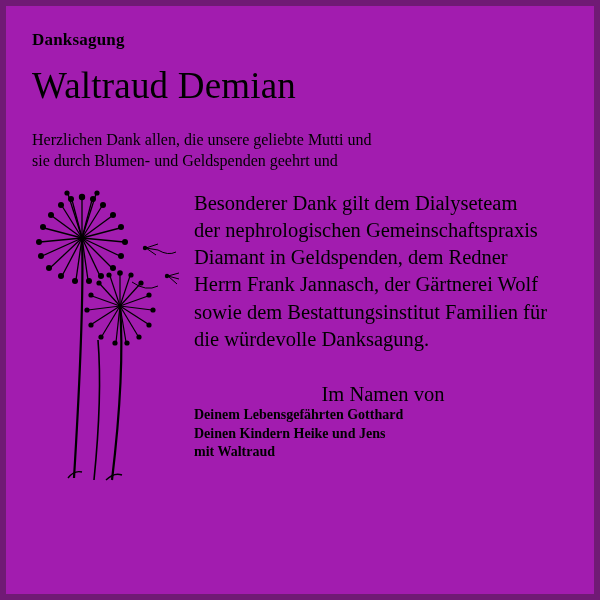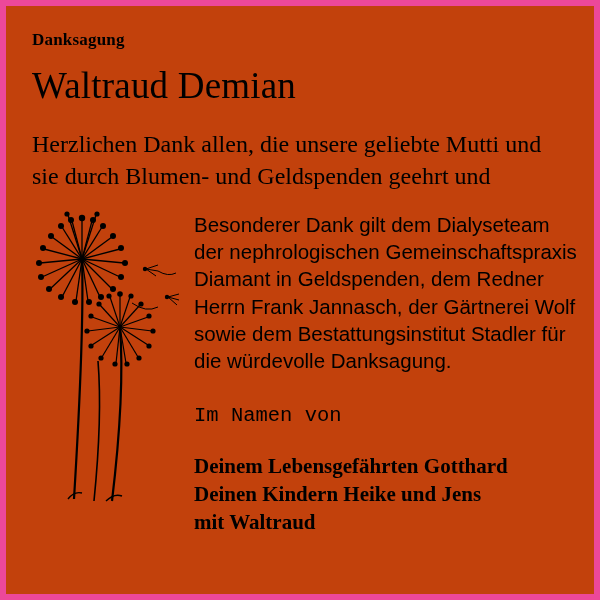--- a/index.html
+++ b/index.html
@@ -11,22 +11,22 @@
     height: 600px;
     background: #ffffff;
     font-family: "Liberation Serif", serif;
     overflow: hidden;
   }
   .notice {
     position: relative;
     box-sizing: border-box;
     width: 600px;
     height: 600px;
-    background: #c2410c;
-    border: 6px solid #ec4899;
+    background: #a21caf;
+    border: 6px solid #701a75;
     padding: 20px 22px 0 22px;
   }
   .kicker {
     font-family: "Liberation Serif", serif;
     font-weight: bold;
     font-size: 17px;
     letter-spacing: 0.2px;
     color: #000;
     margin: 4px 0 0 4px;
   }
@@ -34,21 +34,21 @@
     font-family: "Liberation Serif", serif;
     font-weight: normal;
     font-size: 37px;
     color: #000;
     margin: 14px 0 0 4px;
     letter-spacing: 0.2px;
     white-space: nowrap;
   }
   .intro {
     font-family: "Liberation Serif", serif;
-    font-size: 24px;
+    font-size: 16px;
     line-height: 1.33;
     color: #000;
     margin: 22px 0 12px 4px;
   }
   .intro div {
     white-space: nowrap;
   }
   .lower {
     display: flex;
     flex-direction: row;
@@ -64,41 +64,41 @@
   .art svg {
     position: absolute;
     left: 0;
     top: 0;
   }
   .rightcol {
     flex: 1 1 auto;
     padding-left: 6px;
   }
   .thanks {
-    font-family: Liberation Sans, sans-serif;
+    font-family: Liberation Serif, serif;
     font-size: 20.5px;
     line-height: 1.33;
     color: #000;
   }
   .thanks div {
     white-space: nowrap;
   }
   .inname {
-    font-family: Liberation Mono, monospace;
+    font-family: Liberation Serif, serif;
     font-size: 20.5px;
     color: #000;
     margin-top: 30px;
+    text-align: center;
   }
   .family {
     font-family: "Liberation Serif", serif;
     font-weight: bold;
-    font-size: 21px;
+    font-size: 14px;
     line-height: 1.33;
     color: #000;
-    margin-top: 26px;
   }
   .family div {
     white-space: nowrap;
   }
 </style>
 </head>
 <body>
 
 <div class="notice">
 
@@ -225,21 +225,21 @@
         </g>
       </svg>
     </div>
 
     <div class="rightcol">
       <div class="thanks">
         <div>Besonderer Dank gilt dem Dialyseteam</div>
         <div>der nephrologischen Gemeinschaftspraxis</div>
         <div>Diamant in Geldspenden, dem Redner</div>
         <div>Herrn Frank Jannasch, der Gärtnerei Wolf</div>
-        <div>sowie dem Bestattungsinstitut Stadler für</div>
+        <div>sowie dem Bestattungsinstitut Familien für</div>
         <div>die würdevolle Danksagung.</div>
       </div>
 
       <div class="inname">Im Namen von</div>
 
       <div class="family">
         <div>Deinem Lebensgefährten Gotthard</div>
         <div>Deinen Kindern Heike und Jens</div>
         <div>mit Waltraud</div>
       </div>

